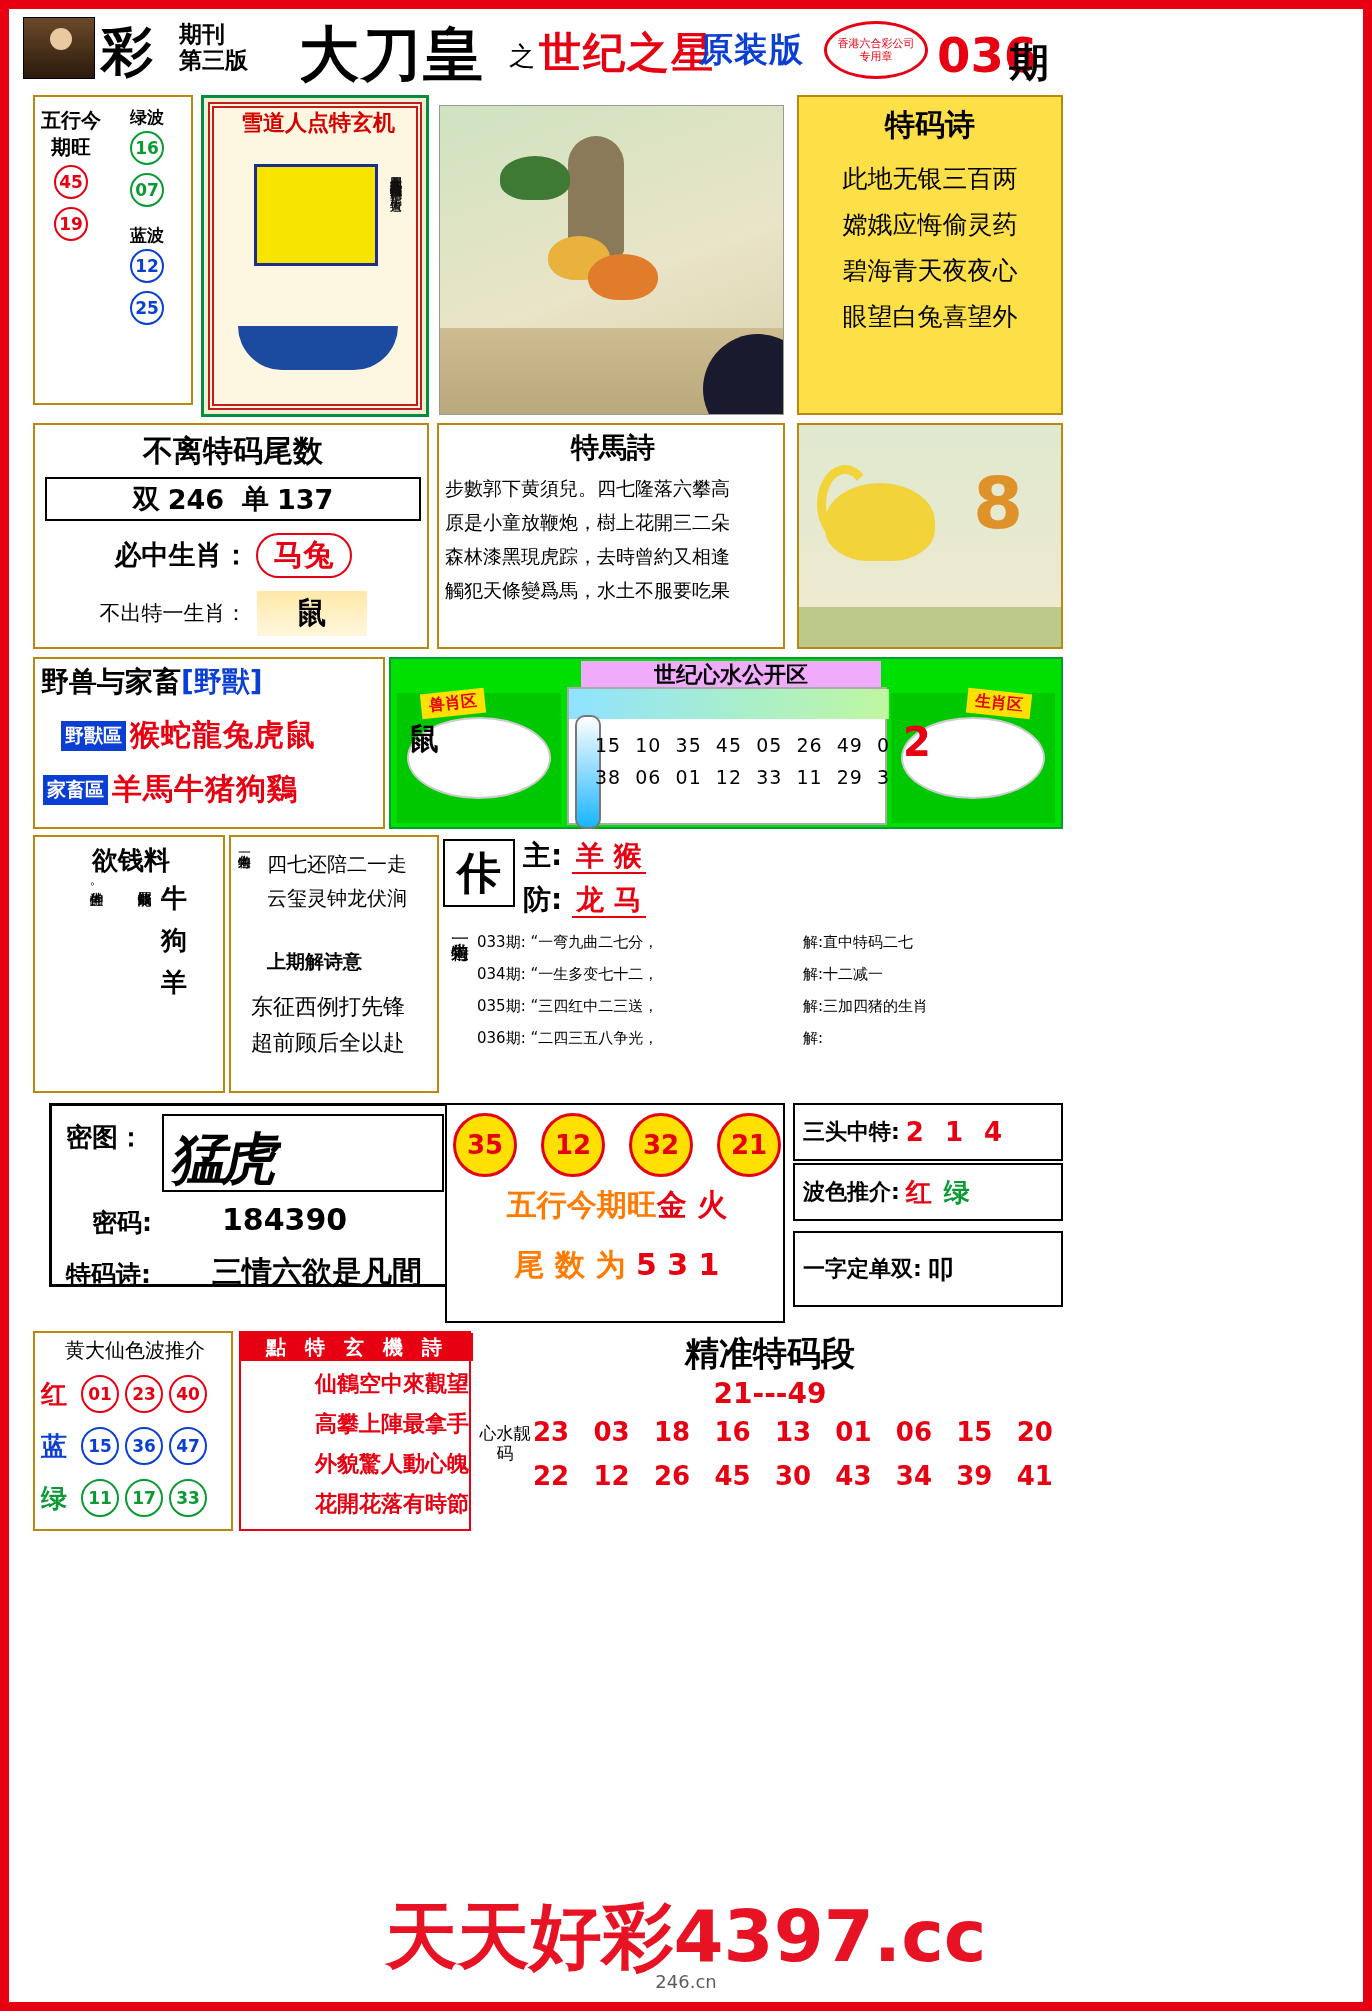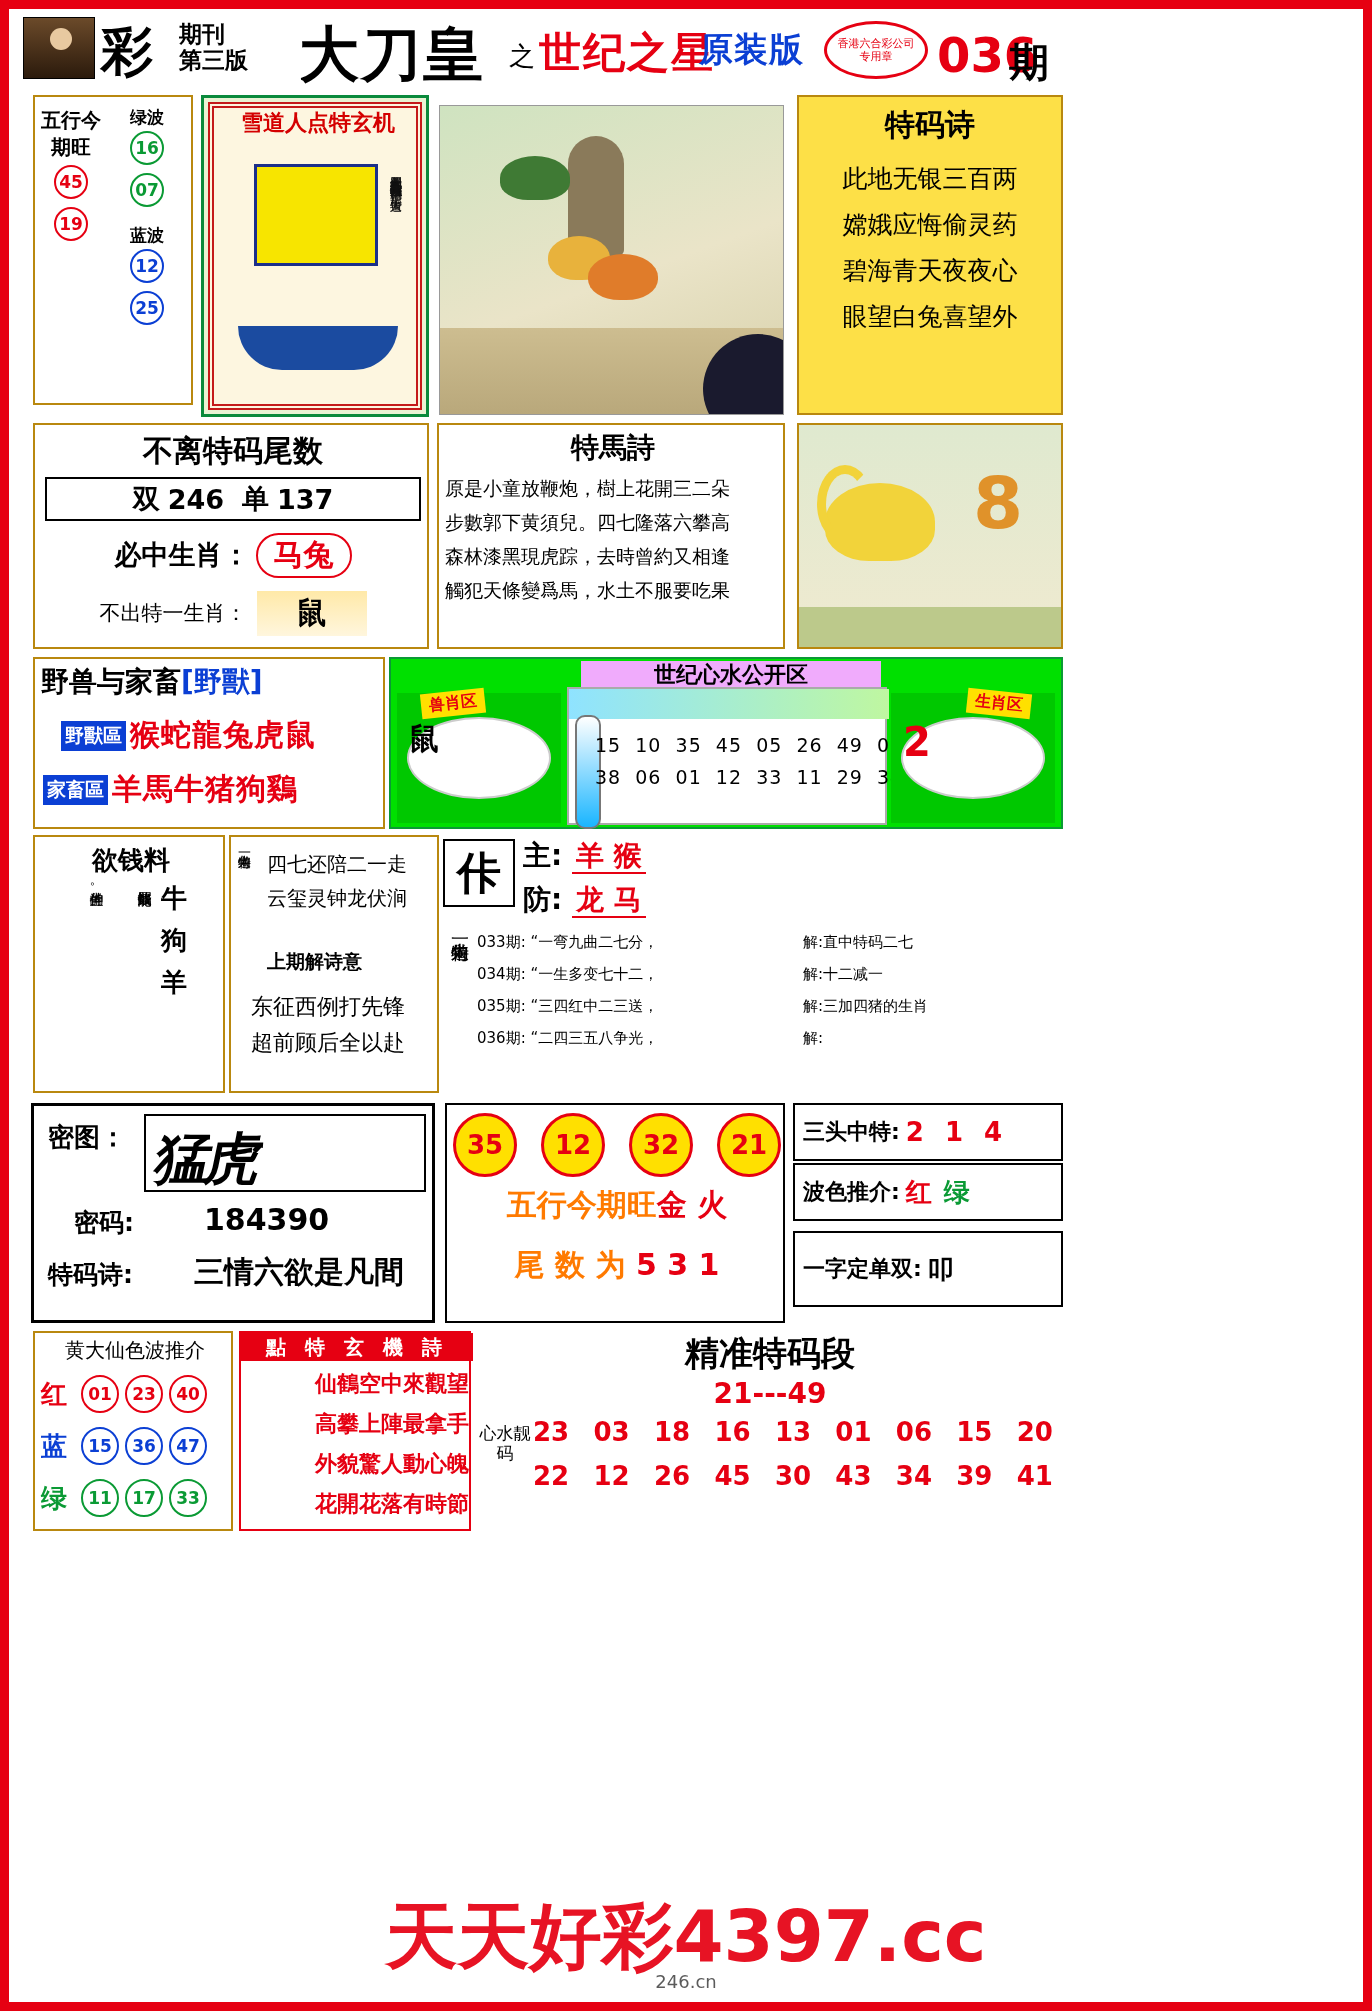--- a/index.html
+++ b/index.html
@@ -121,21 +121,21 @@
   #zf-1{left:80px;top:2px;font-size:28px;font-weight:bold;}
   #zf-2{left:80px;top:46px;font-size:28px;font-weight:bold;}
   .zf-val{color:#e60012;border-bottom:2px solid #e60012;padding:0 4px;}
 
   #yijugz{left:434px;top:920px;width:620px;height:164px;}
   #yj-label{left:0;top:0;width:28px;font-size:18px;line-height:22px;writing-mode:vertical-rl;height:160px;}
   .yj-row{position:absolute;left:34px;font-size:15px;white-space:nowrap;}
   .yj-jie{position:absolute;left:360px;font-size:15px;white-space:nowrap;}
 
   
-  #mitu{left:22px;top:1094px;width:404px;height:220px;border:3px solid #000;background:#fff;}
+  #mitu{left:40px;top:1094px;width:404px;height:184px;border:3px solid #000;background:#fff;}
   #mitu-l1{left:14px;top:14px;font-size:26px;font-weight:bold;}
   #mitu-box{left:110px;top:8px;width:282px;height:78px;border:2px solid #000;background:#fff;overflow:hidden;}
   #mitu-scrawl{position:absolute;left:10px;top:6px;font-size:56px;font-weight:bold;letter-spacing:-6px;transform:skewX(-12deg);}
   #mitu-l2{left:40px;top:100px;font-size:25px;font-weight:bold;}
   #mitu-code{left:170px;top:96px;font-size:30px;font-weight:bold;}
   #mitu-l3{left:14px;top:152px;font-size:25px;font-weight:bold;}
   #mitu-poem{left:160px;top:146px;font-size:30px;font-weight:bold;font-family:"DejaVu Serif",serif;}
 
   #wuxing{left:436px;top:1094px;width:340px;height:220px;border:2px solid #000;background:#fff;}
   .big-ball{width:58px;height:58px;border:3px solid #e60012;background:#ffe000;color:#e60012;font-size:26px;font-weight:bold;}
@@ -256,22 +256,22 @@
     </div>
     <div class="abs ctr" id="buchu">
       <span id="buchu-lbl">不出特一生肖：</span>
       <span id="buchu-val">鼠</span>
     </div>
   </div>
 
   <div class="abs" id="tema-poem">
     <div class="t">特馬詩</div>
     <div class="lines">
+      <div class="l">步數郭下黄須兒。四七隆落六攀高</div>
       <div class="l">原是小童放鞭炮，樹上花開三二朵</div>
-      <div class="l">步數郭下黄須兒。四七隆落六攀高</div>
       <div class="l">森林漆黑現虎踪，去時曾約又相逢</div>
       <div class="l">觸犯天條變爲馬，水土不服要吃果</div>
     </div>
   </div>
 
   <div class="abs" id="pic2">
     <div class="grass"></div>
     <div class="eleph"></div>
     <div class="trunk"></div>
     <div class="eight">8</div>

